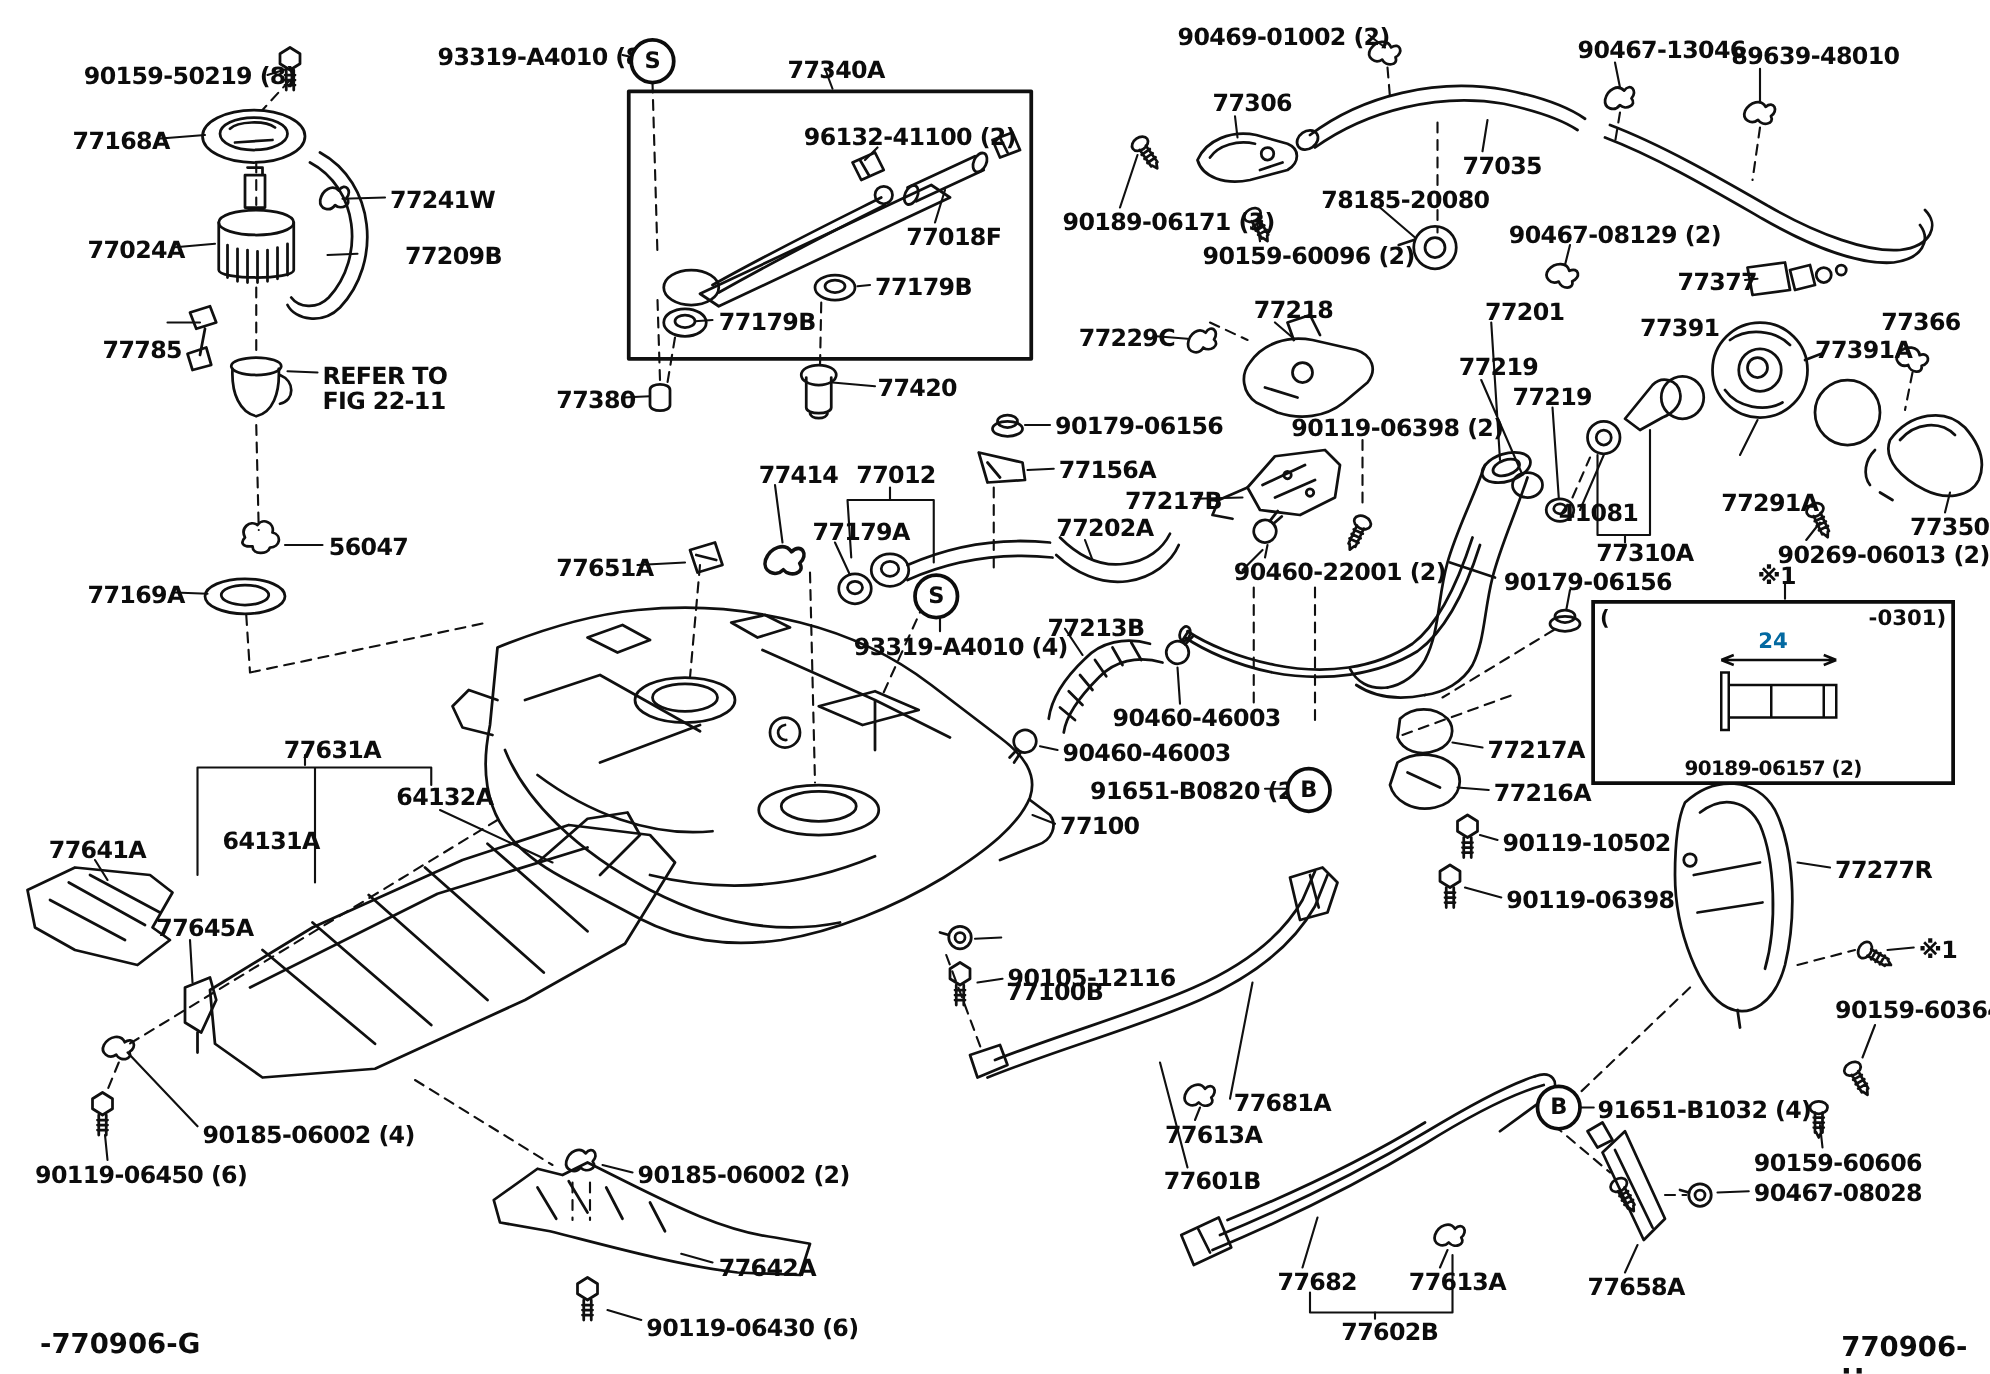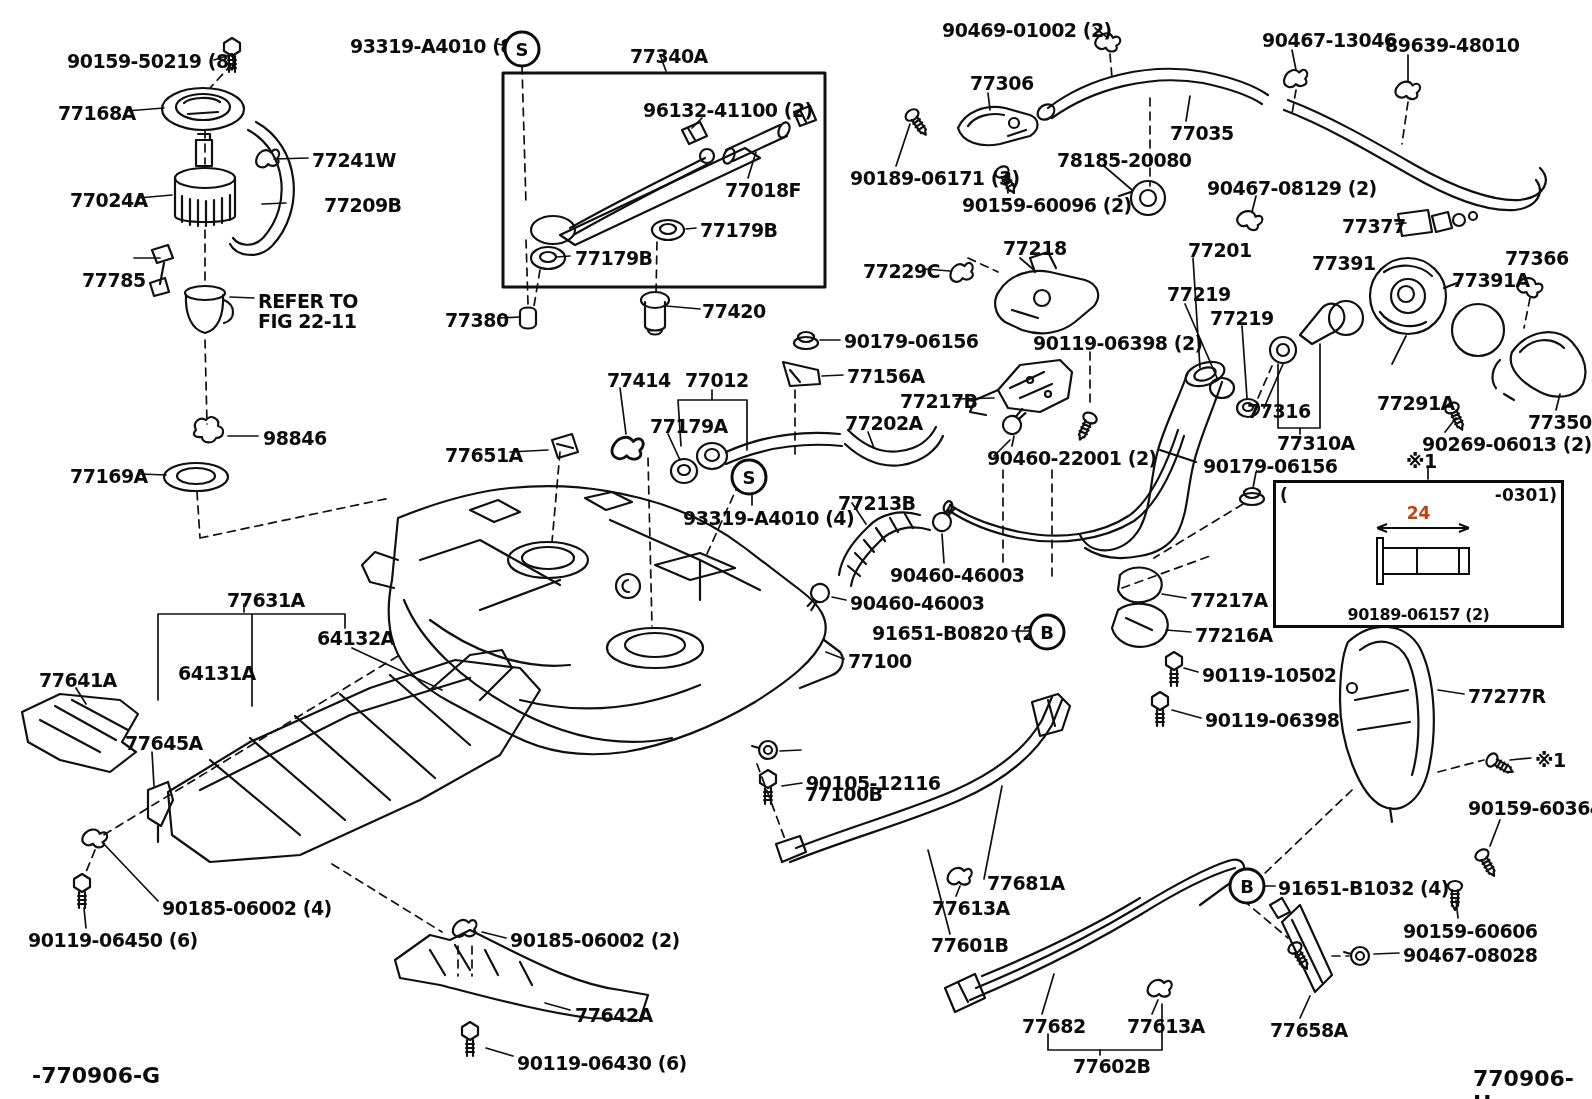--- a/index.html
+++ b/index.html
@@ -13,21 +13,21 @@
            font-weight:700;font-size:18px;color:#0c0c0c;transform:translate(-50%,-50%);}
   .corner-code{position:absolute;font-weight:700;font-size:22px;letter-spacing:0;color:#0c0c0c;}
   #code-left{left:32px;top:1063px;}
   #code-right{left:1473px;top:1066px;}
   .inset{position:absolute;left:1273px;top:480px;width:285px;height:142px;
          border:3px solid #0c0c0c;display:flex;background:#fff;}
   .inset-cell{flex:1;display:flex;flex-direction:column;align-items:center;padding:2px 4px 1px 4px;}
   .inset-cell + .inset-cell{border-left:3px solid #0c0c0c;}
   .inset-range{font-weight:700;font-size:17px;white-space:pre;align-self:stretch;
                display:flex;justify-content:space-between;color:#0c0c0c;}
-  .inset-dim{font-weight:700;font-size:17px;color:#c2410c;line-height:17px;}
+  .inset-dim{font-weight:700;font-size:17px;color:#0369a1;line-height:17px;}
   .inset-part{font-weight:700;font-size:16px;letter-spacing:-0.5px;color:#0c0c0c;margin-top:auto;}
   .inset-pict{display:block;}
 </style>
 </head>
 <body>
 
 <div id="stage">
 
   <svg id="art" width="1592" height="1099" viewBox="0 0 1592 1099" stroke="#101010" fill="none" stroke-width="2.2" stroke-linecap="round" stroke-linejoin="round">
     <defs>
@@ -301,21 +301,21 @@
 
   <div id="labels">
       <div class="plabel" style="left: 67px; top: 51px;">90159-50219 (8)</div>
       <div class="plabel" style="left: 58px; top: 103px;">77168A</div>
       <div class="plabel" style="left: 312px; top: 150px;">77241W</div>
       <div class="plabel" style="left: 70px; top: 190px;">77024A</div>
       <div class="plabel" style="left: 292px; top: 195px; padding-left: 32px;">77209B</div>
       <div class="plabel" style="left: 82px; top: 250px; margin-top: 20px;">77785</div>
       <div class="plabel" style="left: 258px; top: 291px;">REFER TO</div>
       <div class="plabel" style="left: 258px; top: 311px;">FIG 22-11</div>
-      <div class="plabel" style="left: 263px; top: 428px;">98846</div>
+      <div class="plabel" style="left: 263px; top: 428px;">56047</div>
       <div class="plabel" style="left: 70px; top: 466px;">77169A</div>
       <div class="plabel" style="left: 350px; top: 36px;">93319-A4010 (8)</div>
       <div class="plabel" style="left: 630px; top: 46px;">77340A</div>
       <div class="plabel" style="left: 643px; top: 100px;">96132-41100 (2)</div>
       <div class="plabel" style="left: 725px; top: 180px;">77018F</div>
       <div class="plabel" style="left: 700px; top: 220px;">77179B</div>
       <div class="plabel" style="left: 575px; top: 248px;">77179B</div>
       <div class="plabel" style="left: 445px; top: 310px;">77380</div>
       <div class="plabel" style="left: 702px; top: 301px;">77420</div>
       <div class="plabel" style="left: 942px; top: 20px;">90469-01002 (2)</div>
@@ -338,21 +338,21 @@
       <div class="plabel" style="left: 1210px; top: 308px;">77219</div>
       <div class="plabel" style="left: 844px; top: 331px;">90179-06156</div>
       <div class="plabel" style="left: 1033px; top: 333px;">90119-06398 (2)</div>
       <div class="plabel" style="left: 847px; top: 366px;">77156A</div>
       <div class="plabel" style="left: 607px; top: 370px;">77414</div>
       <div class="plabel" style="left: 685px; top: 370px;">77012</div>
       <div class="plabel" style="left: 900px; top: 391px;">77217B</div>
       <div class="plabel" style="left: 650px; top: 416px;">77179A</div>
       <div class="plabel" style="left: 845px; top: 413px;">77202A</div>
       <div class="plabel" style="left: 1377px; top: 368px; margin-top: 25px;">77291A</div>
-      <div class="plabel" style="left: 1247px; top: 401px;">77316</div>
+      <div class="plabel" style="left: 1247px; top: 401px;">41081</div>
       <div class="plabel" style="left: 1528px; top: 412px;">77350</div>
       <div class="plabel" style="left: 987px; top: 448px;">90460-22001 (2)</div>
       <div class="plabel" style="left: 1277px; top: 433px;">77310A</div>
       <div class="plabel" style="left: 1422px; top: 434px;">90269-06013 (2)</div>
       <div class="plabel" style="left: 445px; top: 445px;">77651A</div>
       <div class="plabel" style="left: 683px; top: 508px;">93319-A4010 (4)</div>
       <div class="plabel" style="left: 1203px; top: 456px;">90179-06156</div>
       <div class="plabel" style="left: 1406px; top: 451px;">※1</div>
       <div class="plabel" style="left: 838px; top: 493px;">77213B</div>
       <div class="plabel" style="left: 890px; top: 565px;">90460-46003</div>

